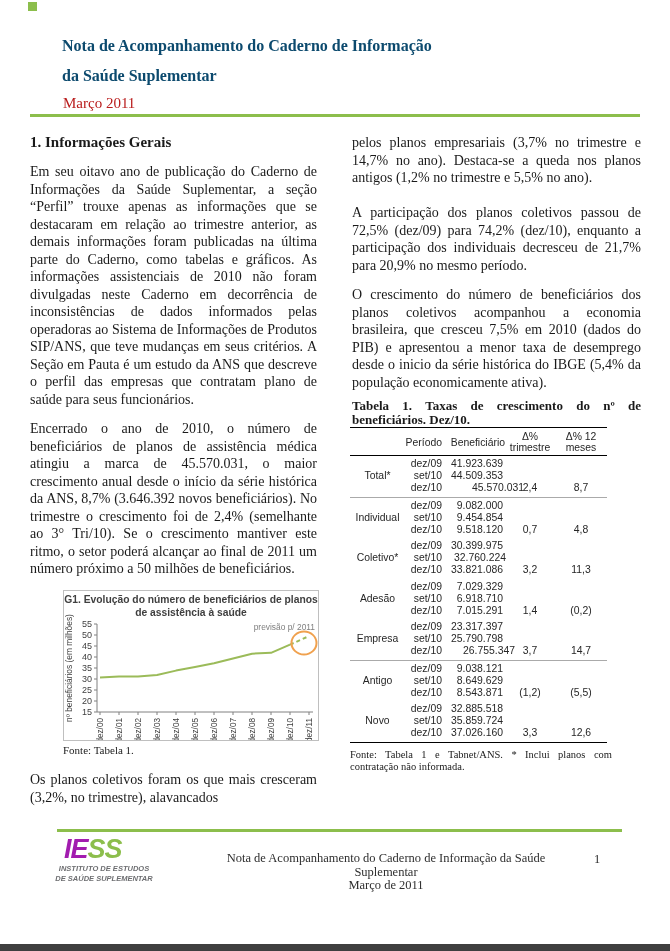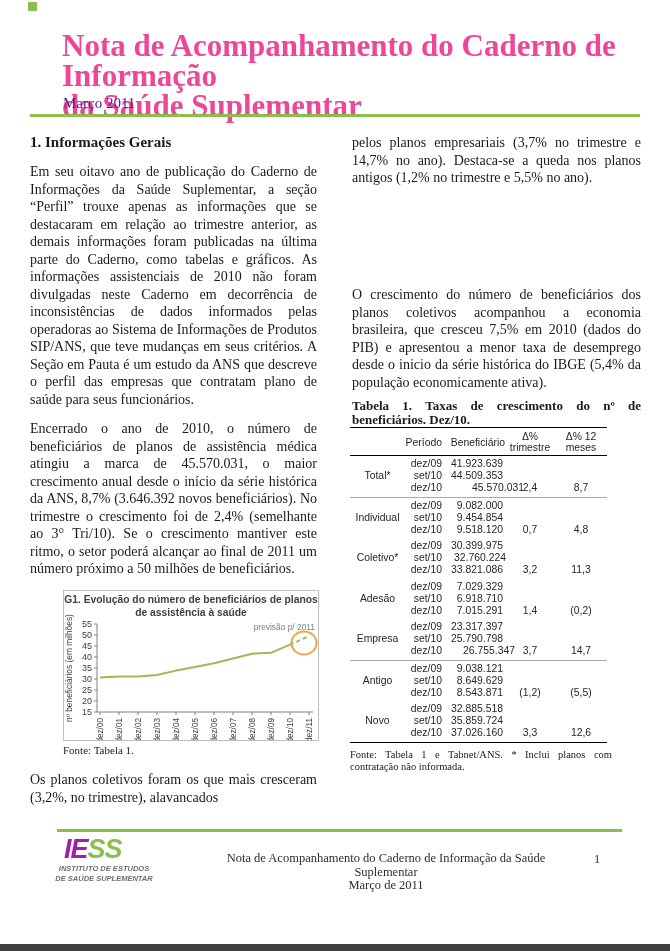--- a/index.html
+++ b/index.html
@@ -7,23 +7,23 @@
   .page {
     position:relative; width:670px; height:951px; background:#ffffff;
     overflow:hidden; font-family:"Liberation Serif","DejaVu Serif",serif; color:#1a1a1a;
   }
   .abs { position:absolute; }
 
   .corner-mark { left:28px; top:2px; width:9px; height:9px; background:#8CBE4C; }
 
   .doc-title {
     left:62px; top:31px; width:565px;
-    font-size:31px; font-weight:bold; line-height:30px; color:#ec4899;
+    font-size:16px; font-weight:bold; line-height:30px; color:#0c4a6e;
   }
-  .doc-date { left:63px; top:95px; font-size:15px; color:#4c1d95; }
+  .doc-date { left:63px; top:95px; font-size:15px; color:#b91c1c; }
   .header-rule { left:30px; top:114px; width:610px; height:3px; background:#8CBE4C; }
 
   .col-left  { width:287px; }
   .col-right { width:289px; }
   .para { font-size:14px; line-height:17.5px; text-align:justify; }
   .h1 { font-size:15px; font-weight:bold; }
 
   
   .chart-frame { left:63px; top:590px; width:256px; height:151px; border:1px solid #BFBFBF; background:#fff; }
   .chart-source { left:63px; top:744px; font-size:11px; color:#1a1a1a; }
@@ -123,20 +123,21 @@
         <polyline points="36,86.5 55,85.6 74,85.6 93,84.0 112,79.6 131,76.1 150,72.2 169,67.5 188,62.7 207,61.8 226,53.7" fill="none" stroke="#9BBB59" stroke-width="2" stroke-linejoin="round"></polyline>
         <line x1="226" y1="53.67999999999999" x2="245" y2="45.099999999999994" stroke="#9BBB59" stroke-width="2" stroke-dasharray="4 3"></line>
         <ellipse cx="240" cy="52" rx="12.5" ry="11.5" fill="none" stroke="#F0A14E" stroke-width="2"></ellipse>
         <text x="251" y="39" text-anchor="end" font-family="&quot;Liberation Sans&quot;,&quot;DejaVu Sans&quot;,sans-serif" font-size="8.4" fill="#7F7F7F">previsão p/ 2011</text>
       </svg>
   </div>
   <div class="abs chart-source">Fonte: Tabela 1.</div>
   <div class="abs para col-left" style="left:30px; top:771px;">Os planos coletivos foram os que mais cresceram (3,2%, no trimestre), alavancados</div>
 
   <div class="abs para col-right" style="left:352px; top:134px;">pelos planos empresariais (3,7% no trimestre e 14,7% no ano). Destaca-se a queda nos planos antigos (1,2% no trimestre e 5,5% no ano).</div>
+  <div class="abs para col-right" style="left:352px; top:204px;">A participação dos planos coletivos passou de 72,5% (dez/09) para 74,2% (dez/10), enquanto a participação dos individuais decresceu de 21,7% para 20,9% no mesmo período.</div>
   <div class="abs para col-right" style="left:352px; top:286px;">O crescimento do número de beneficiários dos planos coletivos acompanhou a economia brasileira, que cresceu 7,5% em 2010 (dados do PIB) e apresentou a menor taxa de desemprego desde o inicio da série histórica do IBGE (5,4% da população economicamente ativa).</div>
 
   <div class="abs tbl-title">Tabela 1. Taxas de crescimento do nº de beneficiários. Dez/10.</div>
 
   <div class="abs tbl" id="table1">
     <div class="tbl-header">
       <div></div>
       <div class="c-right">Período</div>
       <div class="c-right">Beneficiário</div>
       <div class="c-center">

